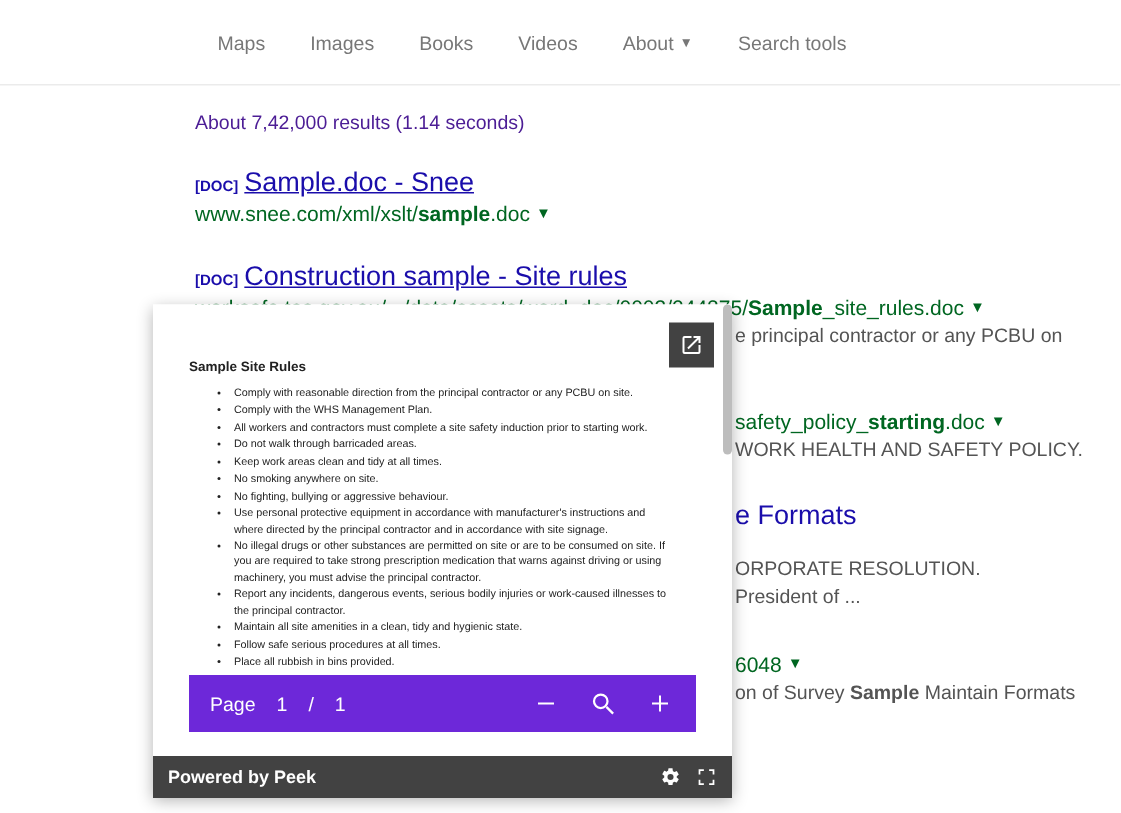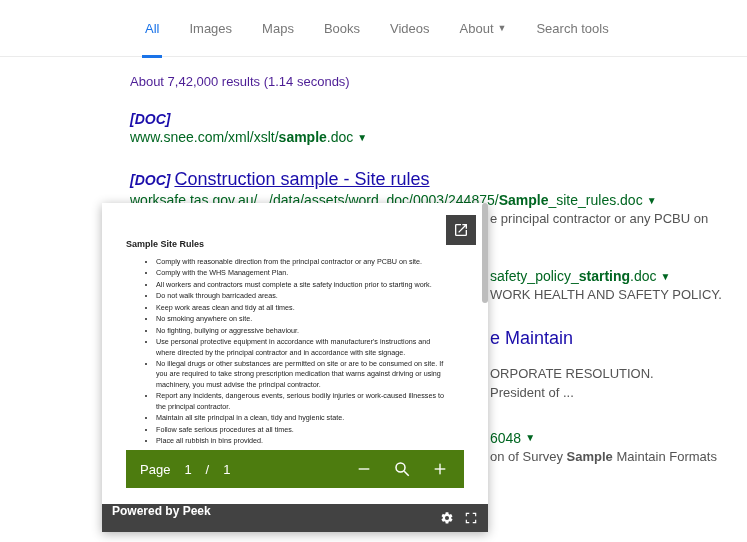--- a/index.html
+++ b/index.html
@@ -46,21 +46,21 @@
   .results {
     padding: 17px 0 0 130px;
   }
   .stats {
     color: #4c1d95;
     font-size: 13px;
     margin-bottom: 22px;
   }
   .result { margin-bottom: 24px; max-width: 600px; }
   .result-title-line { display: flex; align-items: baseline; gap: 4px; }
-  .doc-tag { color: #1a0dab; font-size: 14px; font-weight: bold; vertical-align: super; font-style: italic; }
+  .doc-tag { color: #1a0dab; font-size: 10px; font-weight: bold; vertical-align: super; }
   .result-title {
     color: #1a0dab;
     font-size: 18px;
     text-decoration: underline;
     cursor: pointer;
   }
   .result-url {
     color: #006621;
     font-size: 14px;
     margin: 2px 0;
@@ -127,66 +127,67 @@
     font-size: 7.2px;
     line-height: 1.45;
     color: #222;
     margin-bottom: 1px;
   }
   .peek-controls {
     position: absolute;
     left: 24px; right: 24px;
     bottom: 44px;
     height: 38px;
-    background: #4d7c0f;
+    background: #6d28d9;
     display: flex;
     align-items: center;
     color: #fff;
     font-size: 13px;
     padding: 0 14px;
     gap: 18px;
   }
   .peek-controls .seg { display: flex; align-items: center; gap: 14px; }
   .peek-controls .grow { flex: 1; }
   .ctrl-btn { cursor: pointer; display:flex; align-items:center; justify-content:center; width:20px; }
   .peek-footer {
     height: 28px;
     background: #424242;
     color: #fff;
     display: flex;
+    align-items: center;
     padding: 0 10px;
     font-size: 12px;
   }
   .peek-footer .grow { flex: 1; }
   .footer-icon { cursor: pointer; margin-left: 10px; display:flex; align-items:center; }
 
   svg { display: block; }
 </style>
 </head>
 <body>
 
 <div class="tabs">
-  <div class="tab active">All</div>
+  <div class="tab">Maps</div>
   <div class="tab">Images</div>
-  <div class="tab">Maps</div>
   <div class="tab">Books</div>
   <div class="tab">Videos</div>
   <div class="tab">
     <span>About</span>
     <span class="more-arrow">▼</span>
   </div>
   <div class="tab">Search tools</div>
 </div>
 
 <div class="results">
   <div class="stats">About 7,42,000 results (1.14 seconds)</div>
 
   <div class="result">
     <div class="result-title-line">
       <span class="doc-tag">[DOC]</span>
+      <a class="result-title">Sample.doc - Snee</a>
     </div>
     <div class="result-url">
       <span><span>www.snee.com/xml/xslt/</span><b>sample</b><span>.doc</span></span>
       <span class="url-arrow">▼</span>
     </div>
   </div>
 
   <div class="result">
     <div class="result-title-line">
       <span class="doc-tag">[DOC]</span>
@@ -202,21 +203,21 @@
   <div class="result" style="margin-top:40px;">
     <div class="result-url" style="padding-left:360px;">
       <span><span>safety_policy_</span><b>starting</b><span>.doc</span></span>
       <span class="url-arrow">▼</span>
     </div>
     <div class="result-snip" style="padding-left:360px;">WORK HEALTH AND SAFETY POLICY.</div>
   </div>
 
   <div class="result" style="margin-top:18px;">
     <div class="result-title-line" style="padding-left:360px;">
-      <a class="result-title" style="text-decoration:none;">e Maintain</a>
+      <a class="result-title" style="text-decoration:none;">e Formats</a>
     </div>
     <div class="result-snip" style="padding-left:360px; margin-top:16px;">ORPORATE RESOLUTION.</div>
     <div class="result-snip" style="padding-left:360px;">President of ...</div>
   </div>
 
   <div class="result" style="margin-top:28px;">
     <div class="result-url" style="padding-left:360px;">
       <span>6048</span>
       <span class="url-arrow">▼</span>
     </div>
@@ -239,21 +240,21 @@
         <li>Comply with reasonable direction from the principal contractor or any PCBU on site.</li>
         <li>Comply with the WHS Management Plan.</li>
         <li>All workers and contractors must complete a site safety induction prior to starting work.</li>
         <li>Do not walk through barricaded areas.</li>
         <li>Keep work areas clean and tidy at all times.</li>
         <li>No smoking anywhere on site.</li>
         <li>No fighting, bullying or aggressive behaviour.</li>
         <li>Use personal protective equipment in accordance with manufacturer's instructions and where directed by the principal contractor and in accordance with site signage.</li>
         <li>No illegal drugs or other substances are permitted on site or are to be consumed on site. If you are required to take strong prescription medication that warns against driving or using machinery, you must advise the principal contractor.</li>
         <li>Report any incidents, dangerous events, serious bodily injuries or work-caused illnesses to the principal contractor.</li>
-        <li>Maintain all site principal in a clean, tidy and hygienic state.</li>
+        <li>Maintain all site amenities in a clean, tidy and hygienic state.</li>
         <li>Follow safe serious procedures at all times.</li>
         <li>Place all rubbish in bins provided.</li>
       </ul>
   </div>
 
   <div class="peek-controls">
     <div class="seg">
       <span>Page</span>
       <span>1</span>
       <span>/</span>

